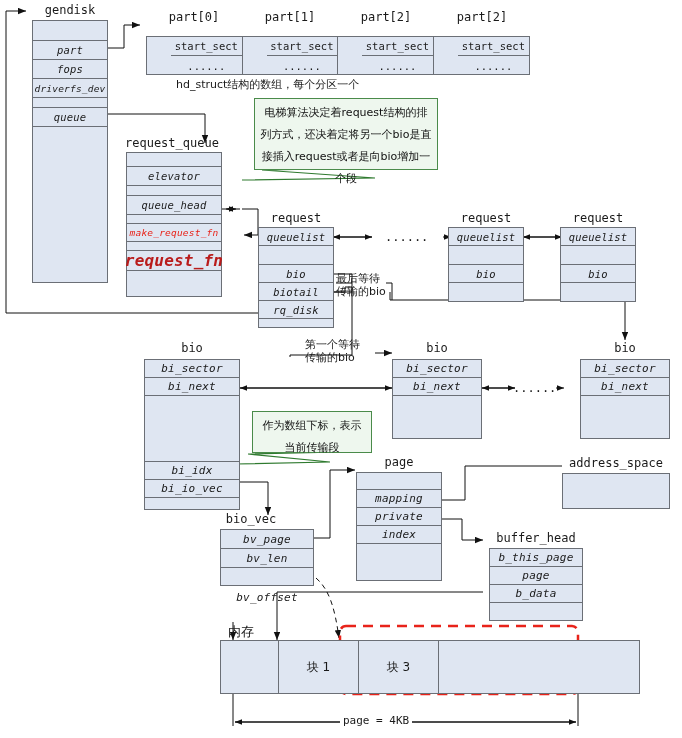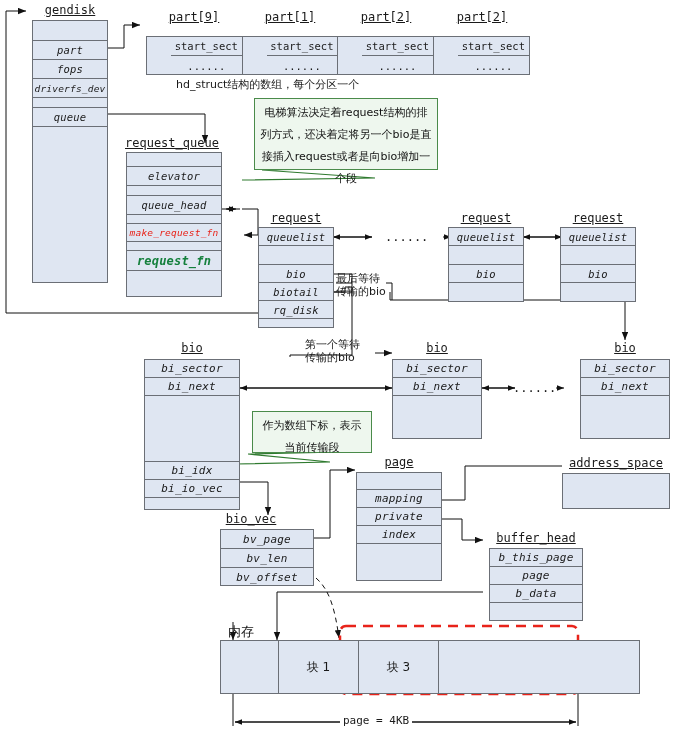--- a/index.html
+++ b/index.html
@@ -11,24 +11,24 @@
   .canvas{position:absolute;left:0;top:0;width:682px;height:738px;}
   svg.wires{position:absolute;left:0;top:0;width:682px;height:738px;overflow:visible;}
 
   
   .struct{position:absolute;box-sizing:border-box;border:1px solid #6b6f76;background:#dfe6f2;}
   .row{box-sizing:border-box;border-bottom:1px solid #6b6f76;
        display:flex;align-items:center;justify-content:center;
        font-size:10.5px;letter-spacing:.2px;white-space:nowrap;font-style:italic;}
   .row:last-child{border-bottom:none;}
   .row.blank{}
-  .title{position:absolute;font-size:12px;white-space:nowrap;text-align:center;text-decoration:underline;}
+  .title{position:absolute;font-size:12px;white-space:nowrap;text-align:center;}
   .cap{position:absolute;font-size:11px;white-space:nowrap;}
   .red{color:#e8231a;}
-  .redb{color:#15803d;font-weight:bold;font-size:12px;}
+  .redb{color:#b91c1c;font-weight:bold;font-size:16px;}
 
   
   .parttbl{position:absolute;box-sizing:border-box;border:1px solid #6b6f76;background:#dfe6f2;display:flex;}
   .partcol{box-sizing:border-box;border-right:1px solid #6b6f76;width:96px;margin-left:24px;}
   .partcol:last-child{border-right:none;}
   .partcell{box-sizing:border-box;height:19px;border-bottom:1px solid #6b6f76;
             display:flex;align-items:center;justify-content:center;font-size:10.5px;}
   .partcell:last-child{border-bottom:none;}
 
   
@@ -136,21 +136,21 @@
   <div class="struct" style="left:32px;top:20px;width:76px;height:263px;">
     <div class="row blank" style="height:20px;"></div>
     <div class="row" style="height:19px;">part</div>
     <div class="row" style="height:19px;">fops</div>
     <div class="row" style="height:19px;font-size:9.5px;">driverfs_dev</div>
     <div class="row blank" style="height:10px;"></div>
     <div class="row" style="height:19px;">queue</div>
     <div class="row blank" style="height:155px;"></div>
   </div>
 
-  <div class="title" style="left:146px;top:10px;width:96px;">part[9]</div>
+  <div class="title" style="left:146px;top:10px;width:96px;">part[0]</div>
   <div class="title" style="left:242px;top:10px;width:96px;">part[1]</div>
   <div class="title" style="left:338px;top:10px;width:96px;">part[2]</div>
   <div class="title" style="left:434px;top:10px;width:96px;">part[2]</div>
 
   <div class="parttbl" style="left:146px;top:36px;width:384px;height:39px;">
     <div class="partcol">
       <div class="partcell">start_sect</div>
       <div class="partcell">......</div>
     </div>
     <div class="partcol">
@@ -245,21 +245,21 @@
     <div class="row" style="height:18px;font-size:11px;">bi_next</div>
     <div class="row blank" style="height:42px;"></div>
   </div>
 
   <div class="note" style="left:252px;top:411px;width:120px;height:42px;">作为数组下标，表示当前传输段</div>
 
   <div class="title" style="left:204px;top:512px;width:94px;">bio_vec</div>
   <div class="struct" style="left:220px;top:529px;width:94px;height:57px;">
     <div class="row" style="height:19px;font-size:11px;">bv_page</div>
     <div class="row" style="height:19px;font-size:11px;">bv_len</div>
-    <div class="row" style="height:19px;font-size:11px;">bv_offset</div>
+    <div class="row" style="height:19px;font-size:11px;margin-top:20px;">bv_offset</div>
   </div>
 
   <div class="title" style="left:356px;top:455px;width:86px;">page</div>
   <div class="struct" style="left:356px;top:472px;width:86px;height:109px;">
     <div class="row blank" style="height:17px;"></div>
     <div class="row" style="height:18px;font-size:11px;">mapping</div>
     <div class="row" style="height:18px;font-size:11px;">private</div>
     <div class="row" style="height:18px;font-size:11px;">index</div>
     <div class="row blank" style="height:38px;"></div>
   </div>

